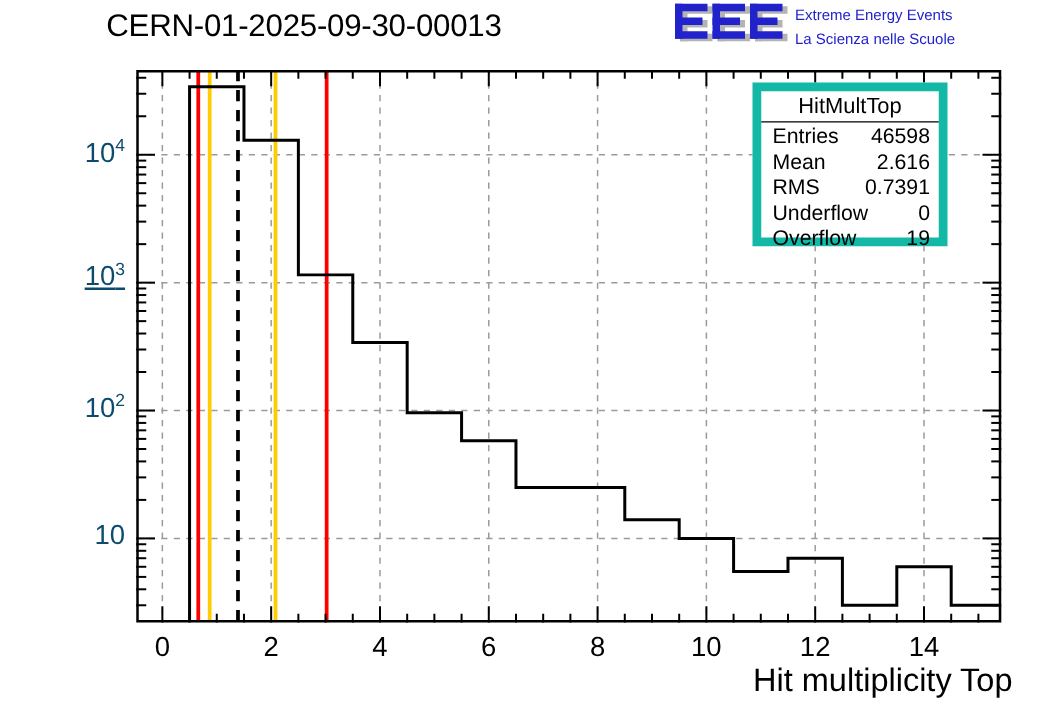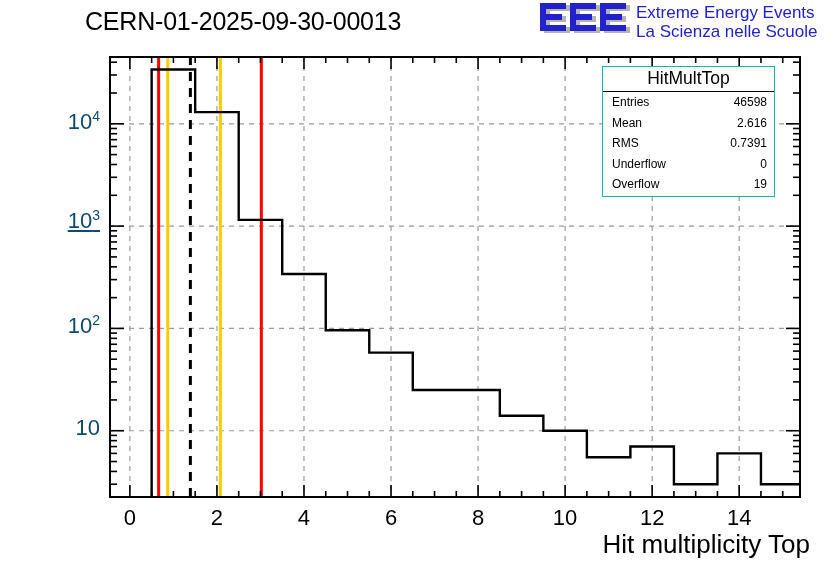--- a/index.html
+++ b/index.html
@@ -5,37 +5,37 @@
   html,body{margin:0;padding:0;}
   body{width:836px;height:572px;background:#ffffff;font-family:"Liberation Sans",sans-serif;overflow:hidden;}
   #root{position:relative;width:836px;height:572px;border-radius:25px;}
 
   
   .plot-title{position:absolute;left:85px;top:7px;font-size:25px;color:#000;letter-spacing:-0.2px;white-space:nowrap;}
 
   
   .logo-block{position:absolute;left:538px;top:2px;width:296px;height:44px;}
   .logo-eee{position:absolute;left:0px;top:0px;width:94px;height:36px;}
-  .logo-text{position:absolute;left:98px;top:1px;color:#2222cc;font-size:17px;line-height:19px;white-space:nowrap;}
+  .logo-text{position:absolute;left:98px;top:1px;color:#2222cc;font-size:12px;line-height:19px;white-space:nowrap;}
   .logo-text div{white-space:nowrap;}
 
   
   .frame{position:absolute;left:109px;top:56px;width:692px;height:442px;border:2px solid #000;box-sizing:border-box;}
   .plotarea{position:absolute;left:109px;top:56px;width:692px;height:442px;overflow:hidden;}
 
   
   .ylab{position:absolute;font-size:22px;color:#0c4a6e;text-align:right;white-space:nowrap;}
   .ylab sup{font-size:14px;vertical-align:super;}
   .xlab{position:absolute;font-size:22px;color:#000;text-align:center;white-space:nowrap;}
   .xaxis-title{position:absolute;right:26px;top:529px;font-size:26px;color:#000;white-space:nowrap;}
 
   
-  .stats{position:absolute;left:602px;top:66px;width:173px;height:131px;background:#fff;border:1px solid #14b8a6;box-sizing:border-box;font-size:17px;color:#000;}
+  .stats{position:absolute;left:602px;top:66px;width:156px;height:131px;background:#fff;border:7px solid #14b8a6;box-sizing:border-box;font-size:17px;color:#000;}
   .stats-title{text-align:center;padding:1px 0 2px 0;border-bottom:1px solid #000;font-size:17.5px;}
-  .stats-row{display:flex;justify-content:space-between;padding:1px 7px 0 9px;font-size:12px;line-height:19.5px;}
+  .stats-row{display:flex;justify-content:space-between;padding:1px 7px 0 9px;font-size:17px;line-height:19.5px;}
   .stats-row .k{text-align:left;}
   .stats-row .v{text-align:right;}
 
   svg{display:block;}
 </style>
 </head>
 <body>
 
 <div id="root">
 

